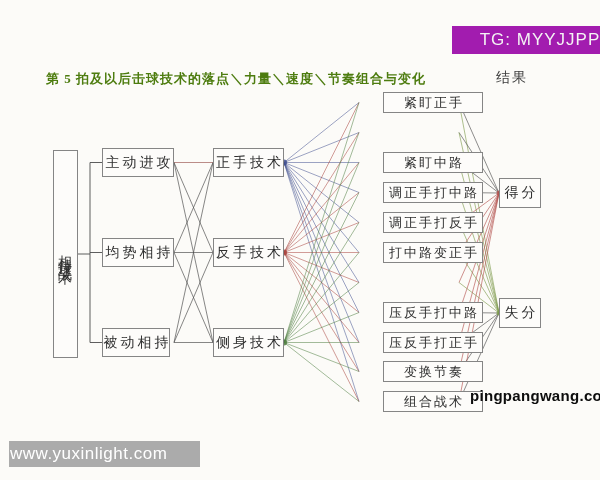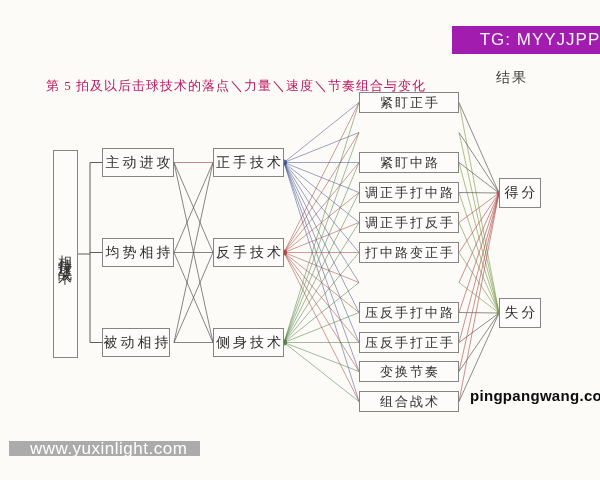--- a/index.html
+++ b/index.html
@@ -9,43 +9,43 @@
     font-family:"Liberation Sans","DejaVu Sans",sans-serif;
   }
   .lines{position:absolute;left:0;top:0;width:600px;height:480px;pointer-events:none;}
   .box{
     position:absolute;box-sizing:border-box;
     border:1px solid #858585;background:#fdfcfa;
     display:flex;align-items:center;justify-content:center;
     font-size:14px;color:#2f2f2f;letter-spacing:3px;text-indent:3px;
     white-space:nowrap;
   }
-  .tactic{font-size:13px;letter-spacing:2px;text-indent:2px;}
+  .tactic{font-size:13px;letter-spacing:2px;text-indent:2px;margin-left:24px;}
   .root-box{writing-mode:vertical-rl;text-orientation:upright;font-size:14px;letter-spacing:4px;text-indent:0;}
   .title{
-    position:absolute;left:46px;top:77px;font-size:13px;color:#be185d;
-    letter-spacing:1px;font-family:"Liberation Serif","DejaVu Serif",serif;white-space:nowrap;
+    position:absolute;left:46px;top:70px;font-size:13px;color:#4d7c0f;
+    letter-spacing:1px;font-family:"Liberation Serif","DejaVu Serif",serif;white-space:nowrap;font-weight:bold;
   }
   .result-header{
     position:absolute;left:496px;top:69px;font-size:14px;color:#3c3c3c;
     letter-spacing:2px;font-family:Liberation Sans, sans-serif;
   }
   .stamp{
     position:absolute;left:452px;top:26px;width:176px;height:28px;
     background:#a21caf;color:#f4f4f4;font-size:17px;
     display:flex;align-items:center;justify-content:center;letter-spacing:1px;
   }
   .site-bold{
     position:absolute;left:470px;top:387px;font-size:15px;font-weight:bold;
     color:#0d0d0d;letter-spacing:0.3px;
   }
   .site-bar{
-    position:absolute;left:9px;top:441px;width:191px;height:15px;
+    position:absolute;left:9px;top:441px;width:191px;height:26px;
     background:#ababab;color:#ffffff;font-size:17px;
-    display:flex;align-items:center;padding-left:21px;box-sizing:border-box;
+    display:flex;align-items:center;padding-left:1px;box-sizing:border-box;
     letter-spacing:0.5px;
   }
 </style>
 </head>
 <body>
 
 <div class="stage">
 
   <svg class="lines" viewBox="0 0 600 480">
       <line x1="78" y1="254" x2="90" y2="254" stroke="#4d4d4d" stroke-width="1" stroke-opacity="0.9"></line>

